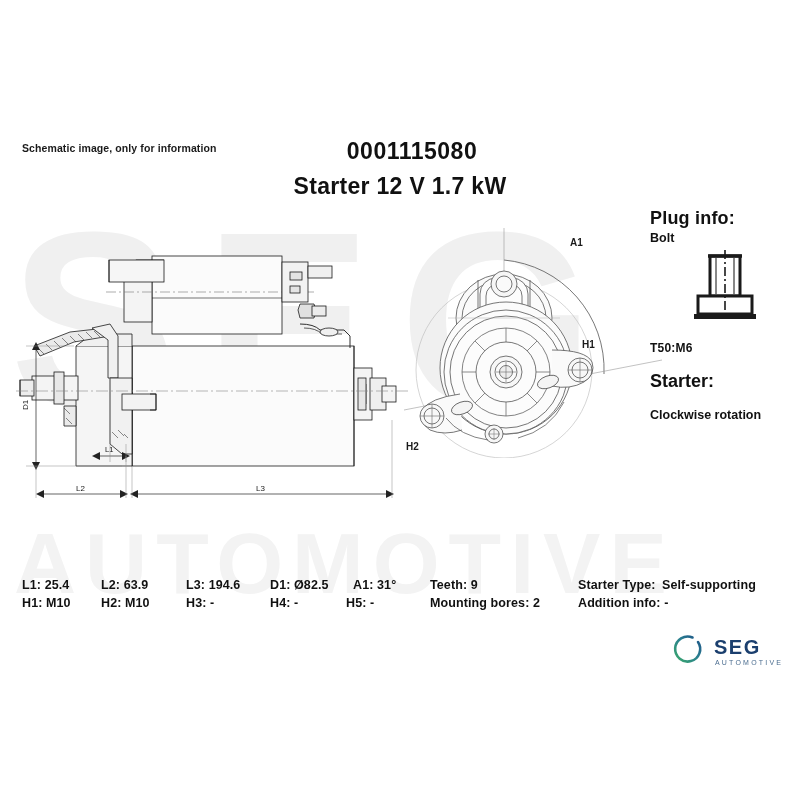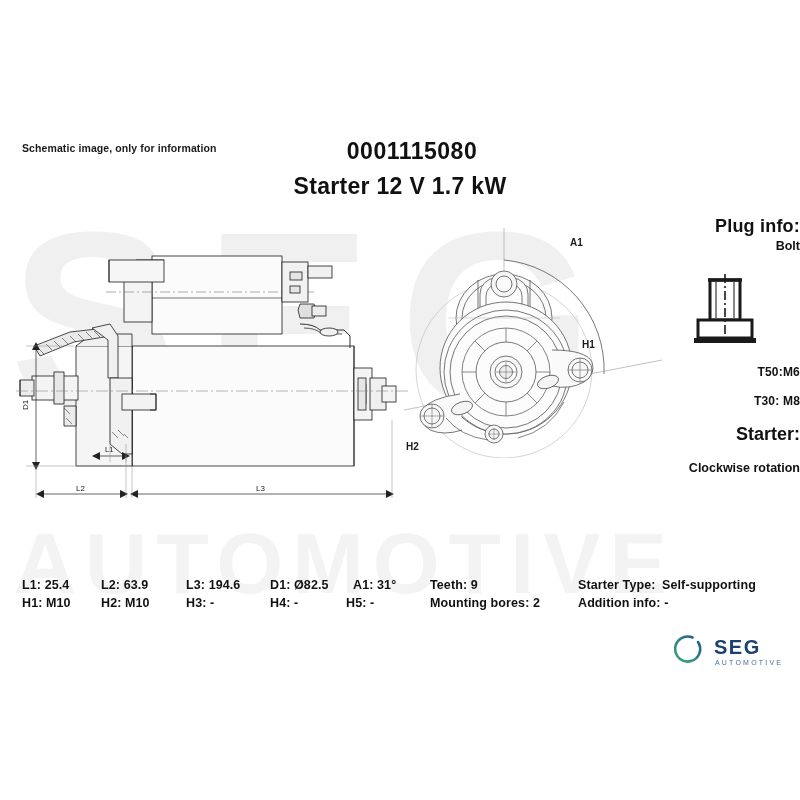--- a/index.html
+++ b/index.html
@@ -74,32 +74,32 @@
   }
   #front-view-drawing {
     position: absolute;
     left: 400px; top: 222px;
     width: 268px; height: 236px;
   }
 
   
   #plug-info-panel {
     position: absolute;
-    left: 650px; top: 216px;
+    left: 650px; top: 208px;
     width: 150px;
-    text-align: right;
+    text-align: left;
   }
   #plug-info-title {
     font-size: 18px; font-weight: 700;
     letter-spacing: .2px;
     margin-bottom: 2px;
   }
   #bolt-label {
     font-size: 12.5px; font-weight: 700;
-    margin-bottom: 17px;
+    margin-bottom: 1px;
   }
   #bolt-drawing { display: block; margin: 0 auto; }
   .plug-spec {
     font-size: 12px; font-weight: 700;
     margin-top: 15px;
     letter-spacing: .2px;
   }
   #rotation-title {
     font-size: 18px; font-weight: 700;
     margin-top: 16px;
@@ -325,21 +325,20 @@
       <line x1="22" y1="10" x2="56" y2="10" stroke="#1a1a1a" stroke-width="3.5"></line>
 
       <rect x="12" y="50" width="54" height="18" fill="#ffffff" stroke="#1a1a1a" stroke-width="3"></rect>
 
       <rect x="8" y="68" width="62" height="5" fill="#1a1a1a"></rect>
 
       <line x1="39" y1="4" x2="39" y2="68" stroke="#1a1a1a" stroke-width="1.6" stroke-dasharray="9 3 2 3"></line>
     </svg>
 
     <div class="plug-spec">T50:M6</div>
-    <div class="plug-spec">T30: M8</div>
     <div id="rotation-title">Starter:</div>
     <div id="rotation-value">Clockwise rotation</div>
   </div>
 
   <div id="spec-table">
     <div class="spec-cell spec-row1" style="left:22px"><span>L1:</span> <span>25.4</span></div>
     <div class="spec-cell spec-row1" style="left:101px"><span>L2:</span> <span>63.9</span></div>
     <div class="spec-cell spec-row1" style="left:186px"><span>L3:</span> <span>194.6</span></div>
     <div class="spec-cell spec-row1" style="left:270px"><span>D1:</span> <span>Ø82.5</span></div>
     <div class="spec-cell spec-row1" style="left:353px"><span>A1:</span> <span>31°</span></div>

